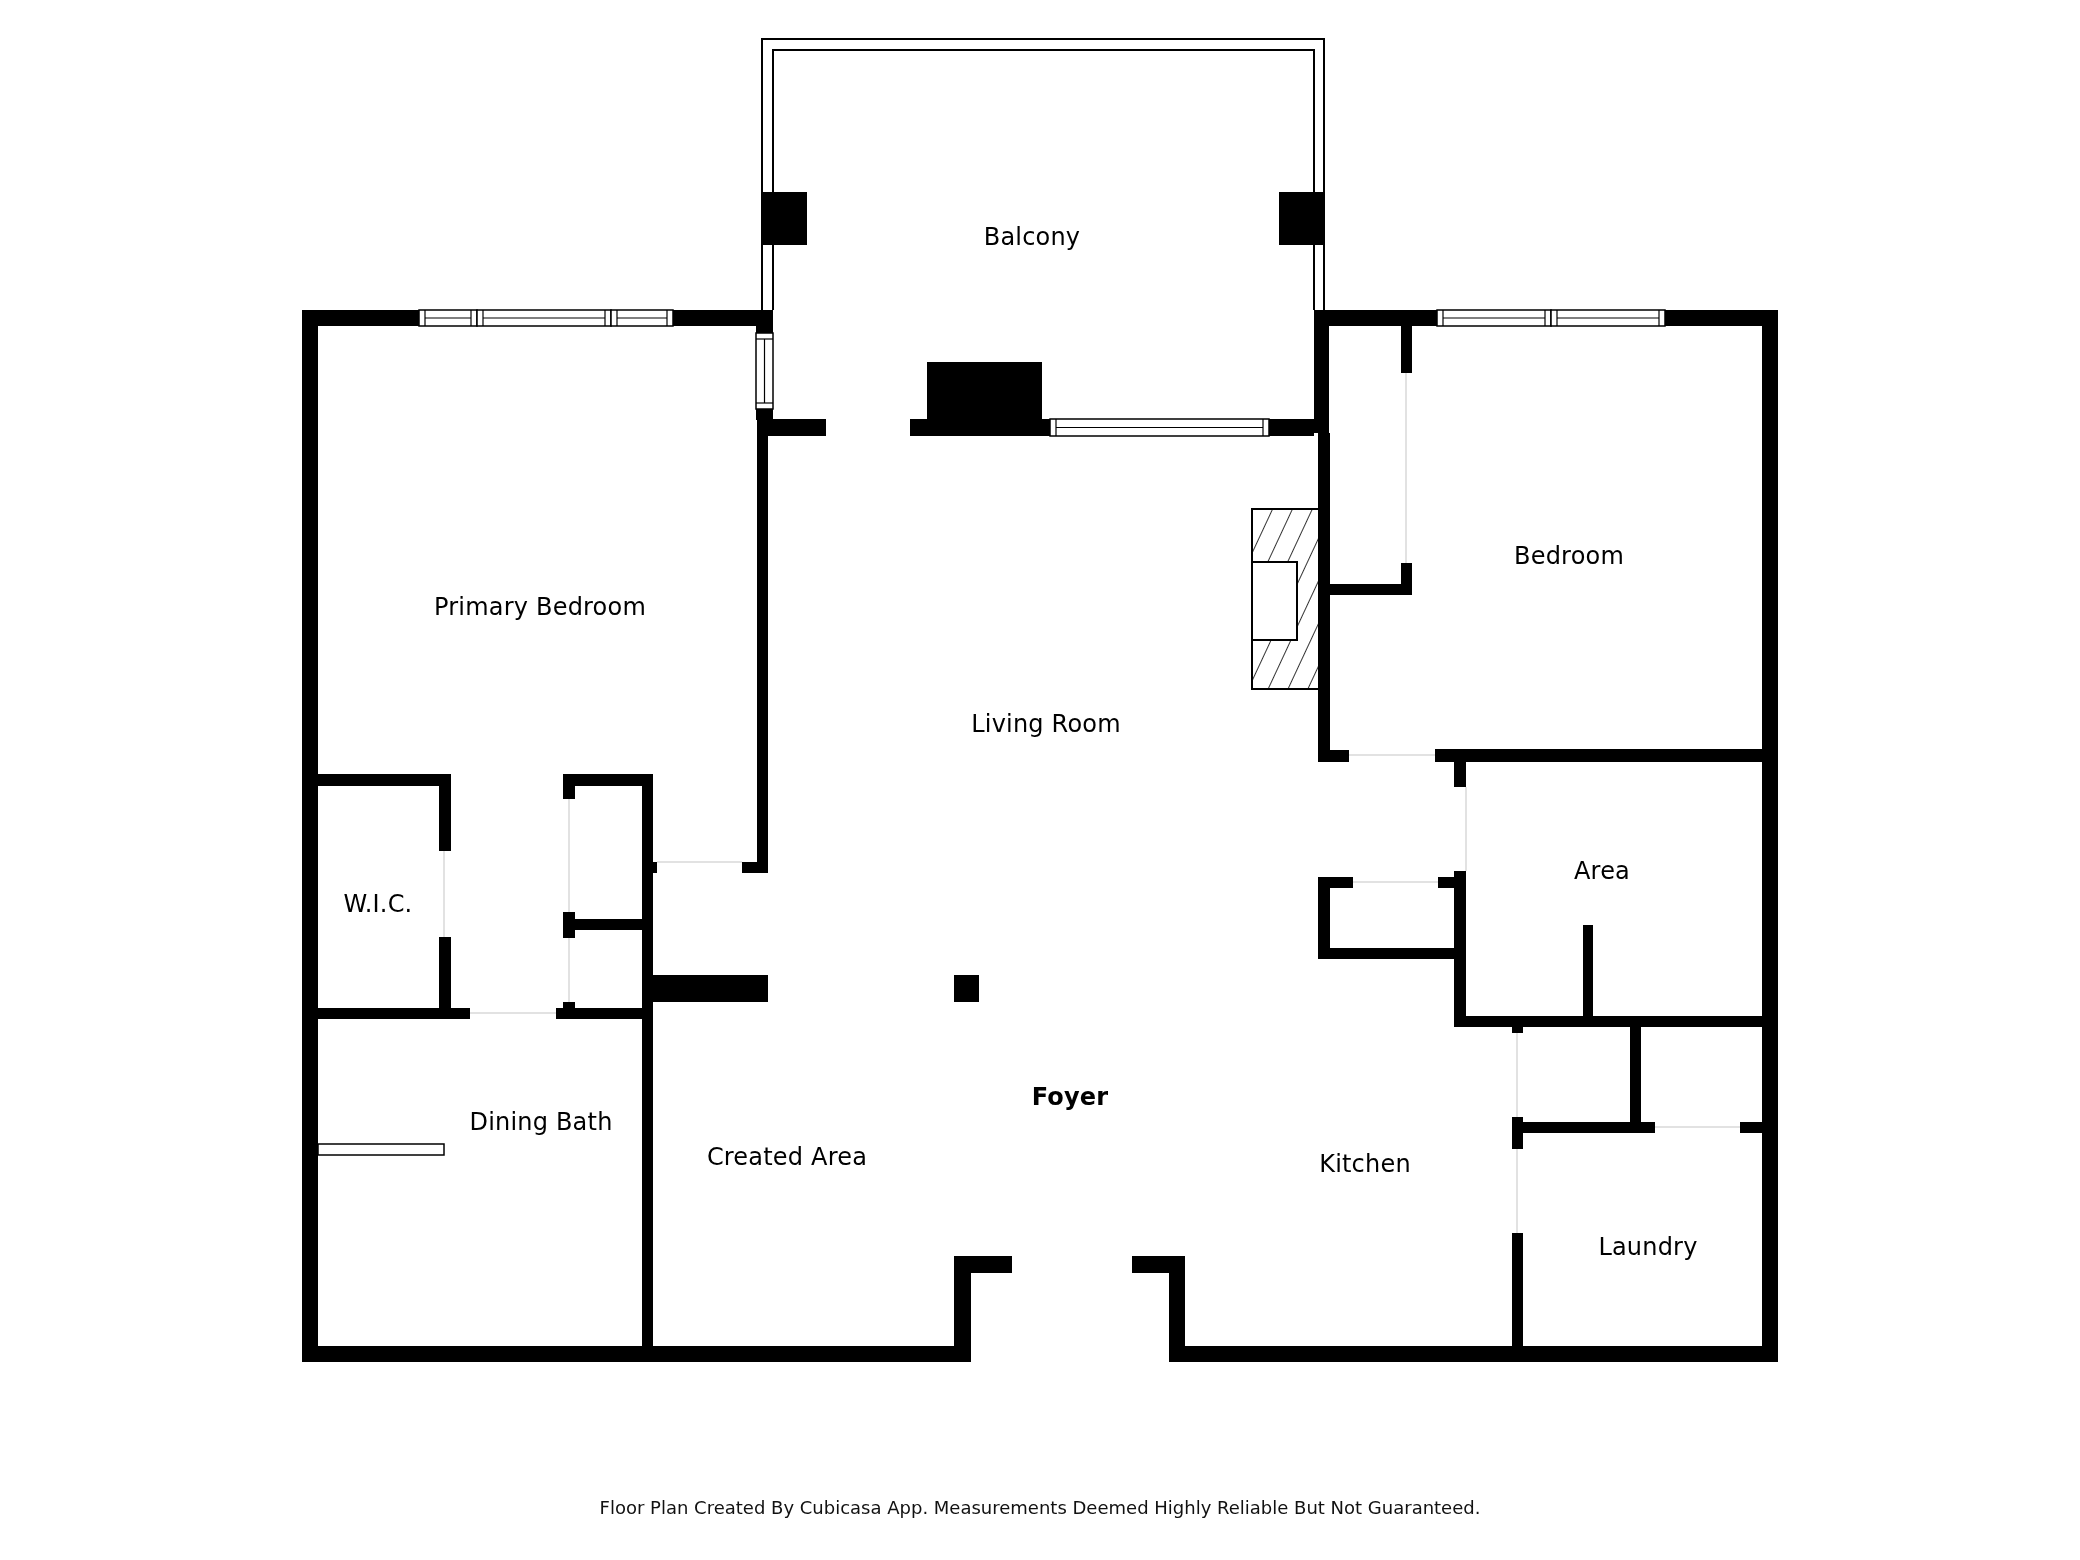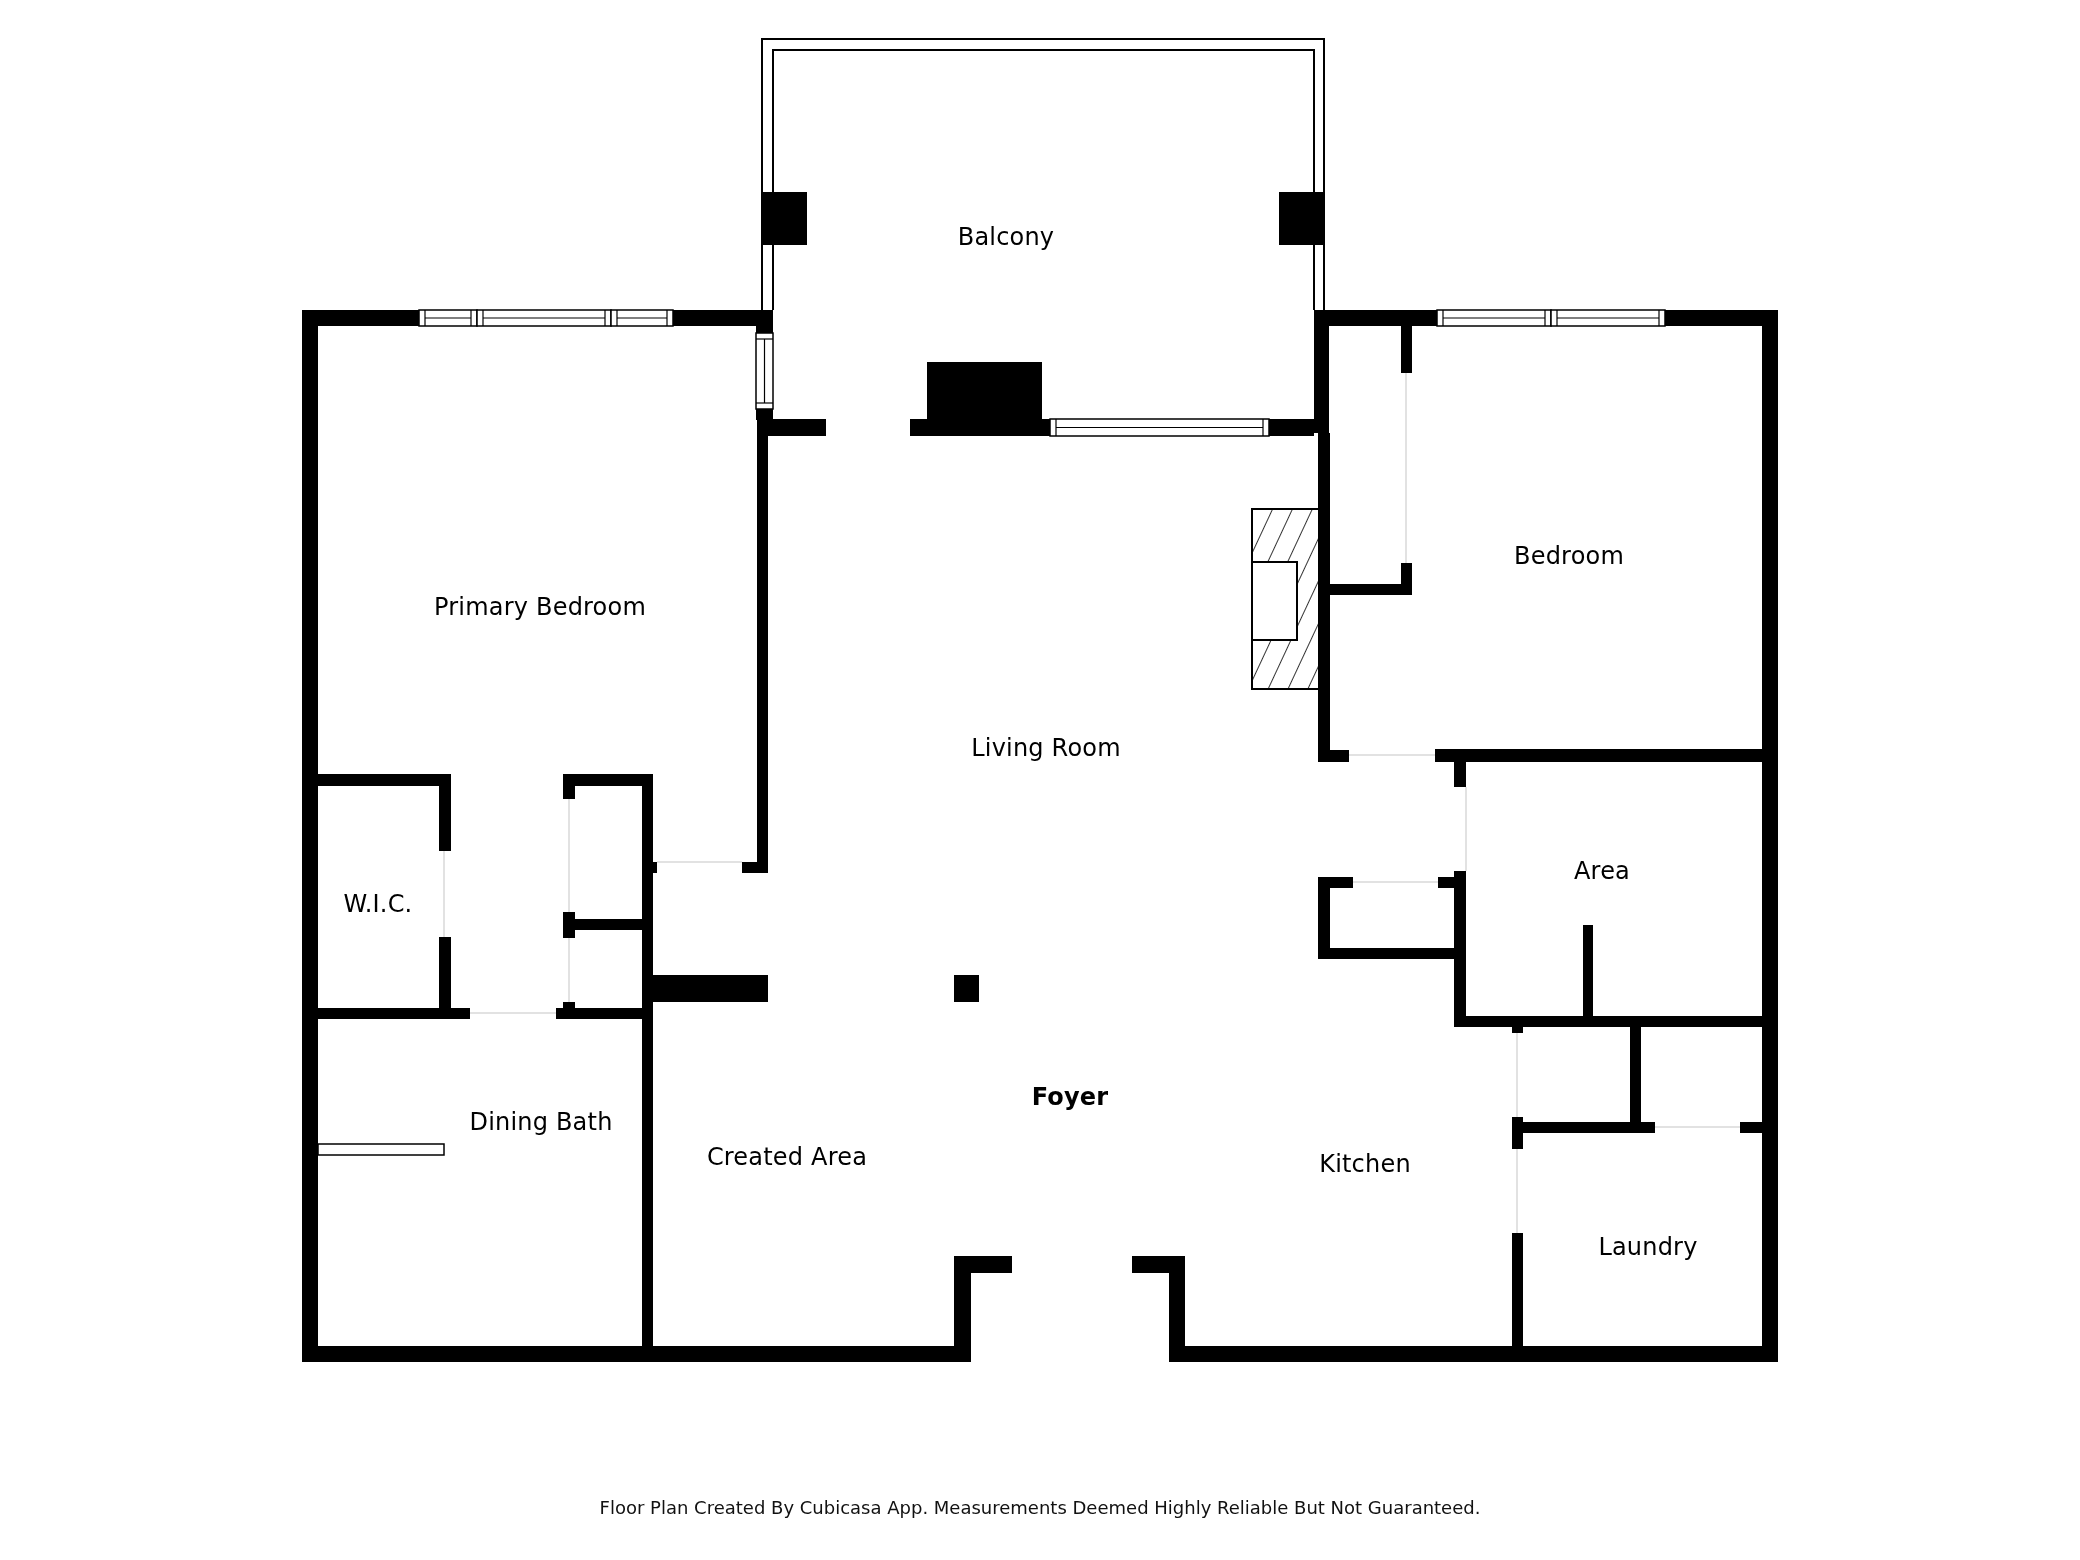--- a/index.html
+++ b/index.html
@@ -140,24 +140,24 @@
     </g>
   <g id="fireplace-layer">
       <rect x="1252" y="509" width="67" height="180" fill="url(#hatch)" stroke="#000000" stroke-width="2"></rect>
       <rect x="1252" y="562" width="45" height="78" fill="#fff" stroke="#000000" stroke-width="2"></rect>
     </g>
   <g id="fixture-layer">
       <rect x="318" y="1144" width="126" height="11" fill="#fff" stroke="#000000" stroke-width="1.5"></rect>
     </g>
 </svg>
 
-<div class="room-label" style="left:1006px;top:237px;">Balcony</div>
+<div class="room-label" style="left:1032px;top:237px;">Balcony</div>
 <div class="room-label" style="left:540px;top:607px;">Primary Bedroom</div>
 <div class="room-label" style="left:1569px;top:556px;">Bedroom</div>
-<div class="room-label" style="left:1046px;top:748px;">Living Room</div>
+<div class="room-label" style="left:1046px;top:724px;">Living Room</div>
 <div class="room-label" style="left:378px;top:904px;">W.I.C.</div>
 <div class="room-label" style="left:1602px;top:871px;">Area</div>
 <div class="room-label" style="left:541px;top:1122px;">Dining Bath</div>
 <div class="room-label" style="left:787px;top:1157px;">Created Area</div>
 <div class="room-label" style="left:1070px;top:1097px;font-weight:bold;">Foyer</div>
 <div class="room-label" style="left:1344px;top:1164px;margin-left:21px;">Kitchen</div>
 <div class="room-label" style="left:1648px;top:1247px;">Laundry</div>
 
 <div class="footer-note">Floor Plan Created By Cubicasa App. Measurements Deemed Highly Reliable But Not Guaranteed.</div>
 

